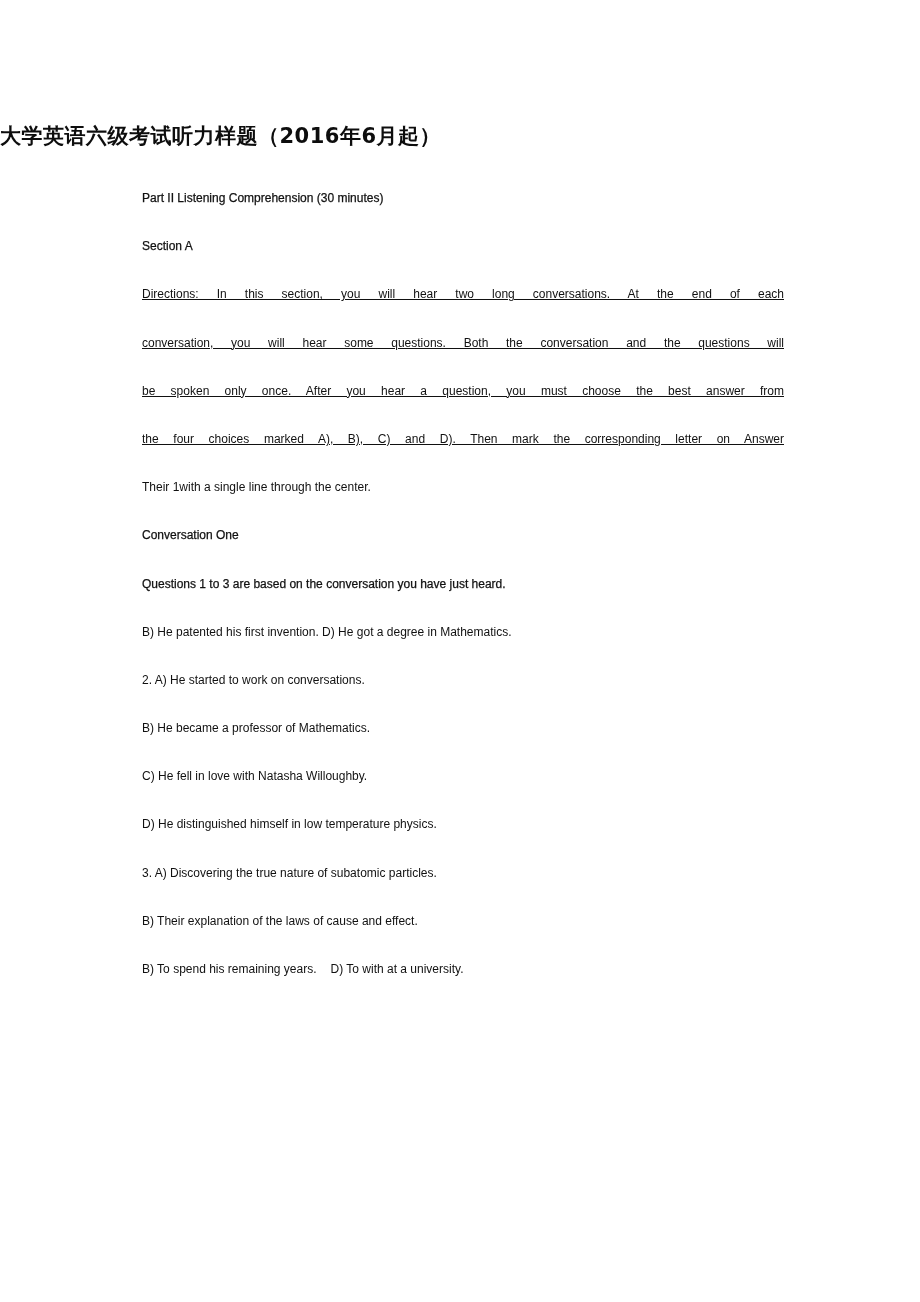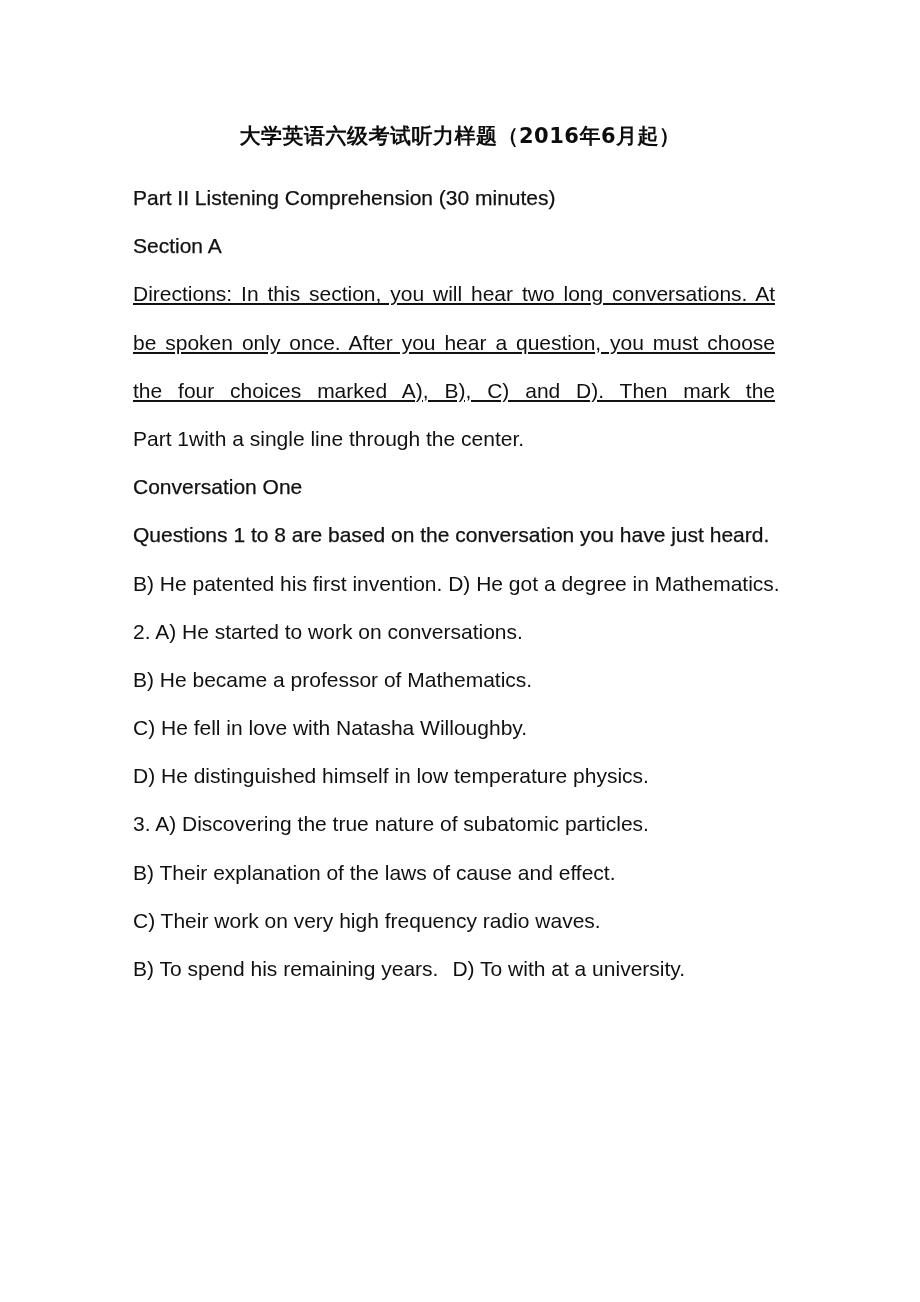--- a/index.html
+++ b/index.html
@@ -20,33 +20,33 @@
       left: 0; top: 0;
       width: 920px;
       height: 1302px;
       background: #ffffff;
     }
     .title {
       position: absolute;
       top: 122px;
       left: 0;
       width: 920px;
-      text-align: center;
+      text-align: left;
       font-size: 21px;
       font-weight: bold;
       letter-spacing: 0.5px;
       color: #0d0d0d;
       font-family: "DejaVu Sans", "Liberation Sans", sans-serif;
     }
     .body {
       position: absolute;
-      left: 133px;
+      left: 142px;
       top: 174px;
       width: 642px;
-      font-size: 21px;
+      font-size: 12px;
       line-height: 48.2px;
     }
     .line {
       display: block;
       white-space: nowrap;
       height: 48.2px;
     }
     .bold-ish {
       font-weight: normal;
       -webkit-text-stroke: 0.25px #111;
@@ -67,42 +67,42 @@
 
 <div class="page">
   <div class="title">大学英语六级考试听力样题（2016年6月起）</div>
 
   <div class="body">
     <span class="line bold-ish">Part II Listening Comprehension (30 minutes)</span>
     <span class="line bold-ish">Section A</span>
 
     <div>
       <span class="justify-line">Directions: In this section, you will hear two long conversations. At the end of each</span>
+      <span class="justify-line">conversation, you will hear some questions. Both the conversation and the questions will</span>
       <span class="justify-line">be spoken only once. After you hear a question, you must choose the best answer from</span>
       <span class="justify-line">the four choices marked A), B), C) and D). Then mark the corresponding letter on Answer</span>
-      <span class="line">Part 1with a single line through the center.</span>
+      <span class="line">Their 1with a single line through the center.</span>
     </div>
 
     <span class="line bold-ish">Conversation One</span>
-    <span class="line bold-ish">Questions 1 to 8 are based on the conversation you have just heard.</span>
+    <span class="line bold-ish">Questions 1 to 3 are based on the conversation you have just heard.</span>
 
     <div>
       <span class="line"><span>B) He patented his first invention.</span> <span>D) He got a degree in Mathematics.</span></span>
     </div>
 
     <div>
       <span class="line"><span>2.</span> <span>A) He started to work on conversations.</span></span>
       <span class="line">B) He became a professor of Mathematics.</span>
       <span class="line">C) He fell in love with Natasha Willoughby.</span>
       <span class="line">D) He distinguished himself in low temperature physics.</span>
     </div>
 
     <div>
       <span class="line"><span>3.</span> <span>A) Discovering the true nature of subatomic particles.</span></span>
       <span class="line">B) Their explanation of the laws of cause and effect.</span>
-      <span class="line">C) Their work on very high frequency radio waves.</span>
     </div>
 
     <div>
       <span class="line"><span>B) To spend his remaining years.</span><span class="gap"></span><span>D) To with at a university.</span></span>
     </div>
   </div>
 </div>
 
 </body></html>

